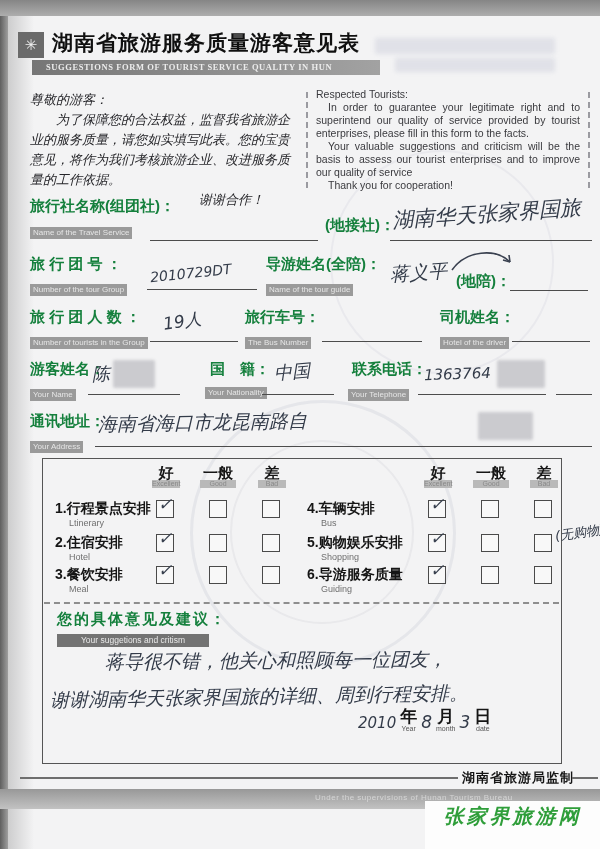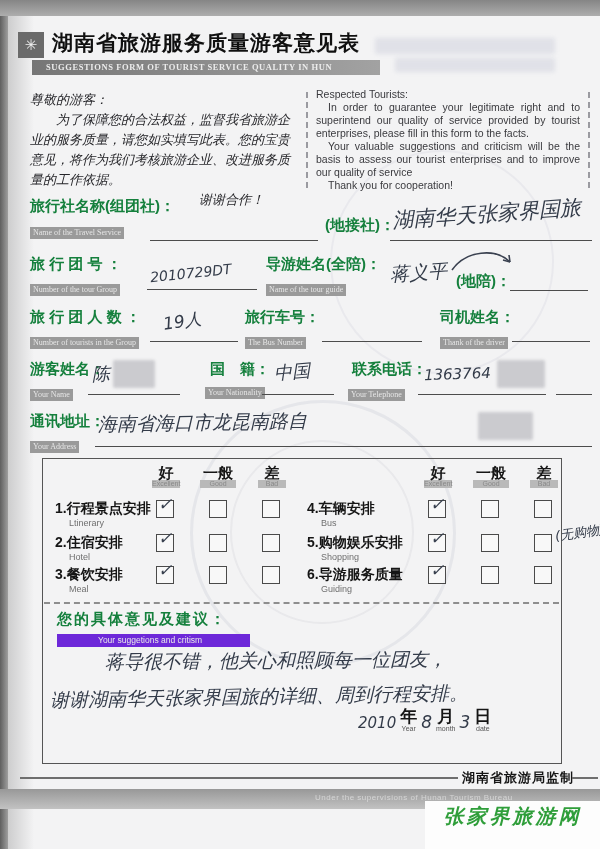--- a/index.html
+++ b/index.html
@@ -23,36 +23,36 @@
   .cn-intro{left:30px;top:90px;width:268px;font-size:13px;line-height:20px;font-style:italic;color:#26262a;}
   .cn-body{text-indent:2em;margin:0;}
   .cn-close{text-align:right;padding-right:34px;}
   .divider-dash{border-left:2px dashed #9a9aa0;width:0;}
   .en-intro{left:316px;top:88px;width:264px;font-size:10.5px;line-height:13px;color:#3a3a3e;text-align:justify;}
   .en-intro p{margin:0;text-indent:12px;}
   .en-intro .no-ind{text-indent:0;}
   
   .flabel{font-size:15px;font-weight:bold;color:#15803d;white-space:nowrap;}
   .sub{display:inline-block;background:#9a9a9a;color:#e6e6e6;font-size:8px;line-height:10px;
-       padding:1px 3px;white-space:nowrap;font-family:Liberation Serif, serif;}
+       padding:1px 3px;white-space:nowrap;}
   .uline{border-bottom:1.5px solid #4c4c4c;height:0;}
   .hand{font-family:"DejaVu Sans",sans-serif;font-style:italic;color:#333b49;white-space:nowrap;}
   .blur-box{background:#c7c7cc;filter:blur(1.5px);opacity:.9;border-radius:2px;}
   
   .rate-box{left:42px;top:458px;width:518px;height:304px;border:1.5px solid #555;background:transparent;}
   .col-head{font-size:15px;font-weight:bold;text-align:center;line-height:15px;}
   .col-head .en{display:block;font-size:7px;font-weight:normal;color:#888;background:#b9b9b9;line-height:8px;}
   .rate-label{font-size:14px;font-weight:bold;white-space:nowrap;}
   .rate-en{font-size:9px;color:#6f6f6f;padding-left:14px;}
   .cb-row{display:flex;column-gap:35px;}
   .cb{width:16px;height:16px;border:1.6px solid #4a4a4a;position:relative;background:rgba(255,255,255,.4);}
   .cb .check{position:absolute;left:1px;top:-7px;font-size:17px;color:#39414f;font-style:italic;}
   .cb .check:empty{display:none;}
   .dash-sep{border-top:2px dashed #8e8e8e;height:0;}
-  .sugg-bar{background:#6d28d9;color:#e9e9e9;font-size:8.5px;line-height:13px;text-align:left;padding-left:41px;}
+  .sugg-bar{background:#737373;color:#e9e9e9;font-size:8.5px;line-height:13px;text-align:center;}
   
   .date-wrap{display:flex;align-items:flex-end;column-gap:4px;}
   .d-unit{display:inline-flex;flex-direction:column;align-items:center;line-height:1;}
   .d-cn{font-size:17px;font-weight:bold;}
   .d-en{font-size:7px;color:#555;}
   .d-hand{font-size:17px;}
   
   .foot-line{height:1.5px;background:#6e6e6e;}
   .foot-text{font-size:13px;font-weight:bold;letter-spacing:1px;}
   .scan-bar{left:0;top:789px;width:600px;height:20px;background:linear-gradient(#989898,#c2c2c2);}
@@ -116,21 +116,21 @@
 <div class="abs uline" style="left:510px;top:290px;width:78px;"></div>
 
 <div class="abs flabel" style="left:30px;top:308px;">旅 行 团 人 数 ：</div>
 <div class="abs" style="left:30px;top:331px;"><span class="sub">Number of tourists in the Group</span></div>
 <div class="abs hand" style="left:163px;top:310px;font-size:17px;transform:rotate(-8deg);">19人</div>
 <div class="abs uline" style="left:150px;top:341px;width:88px;"></div>
 <div class="abs flabel" style="left:245px;top:308px;text-align:center;">旅行车号：</div>
 <div class="abs" style="left:245px;top:331px;"><span class="sub">The Bus Number</span></div>
 <div class="abs uline" style="left:322px;top:341px;width:100px;"></div>
 <div class="abs flabel" style="left:440px;top:308px;">司机姓名：</div>
-<div class="abs" style="left:440px;top:331px;"><span class="sub">Thank of the driver</span></div>
+<div class="abs" style="left:440px;top:331px;"><span class="sub">Hotel of the driver</span></div>
 <div class="abs uline" style="left:512px;top:341px;width:78px;"></div>
 
 <div class="abs flabel" style="left:30px;top:360px;">游客姓名：</div>
 <div class="abs" style="left:30px;top:383px;"><span class="sub">Your Name</span></div>
 <div class="abs hand" style="left:92px;top:362px;font-size:18px;transform:rotate(-3deg);">陈</div>
 <div class="abs blur-box" style="left:113px;top:360px;width:42px;height:28px;"></div>
 <div class="abs uline" style="left:88px;top:394px;width:92px;"></div>
 <div class="abs flabel" style="left:210px;top:360px;">国　籍：</div>
 <div class="abs" style="left:205px;top:381px;"><span class="sub">Your Nationality</span></div>
 <div class="abs hand" style="left:274px;top:360px;font-size:18px;transform:rotate(-5deg);">中国</div>

